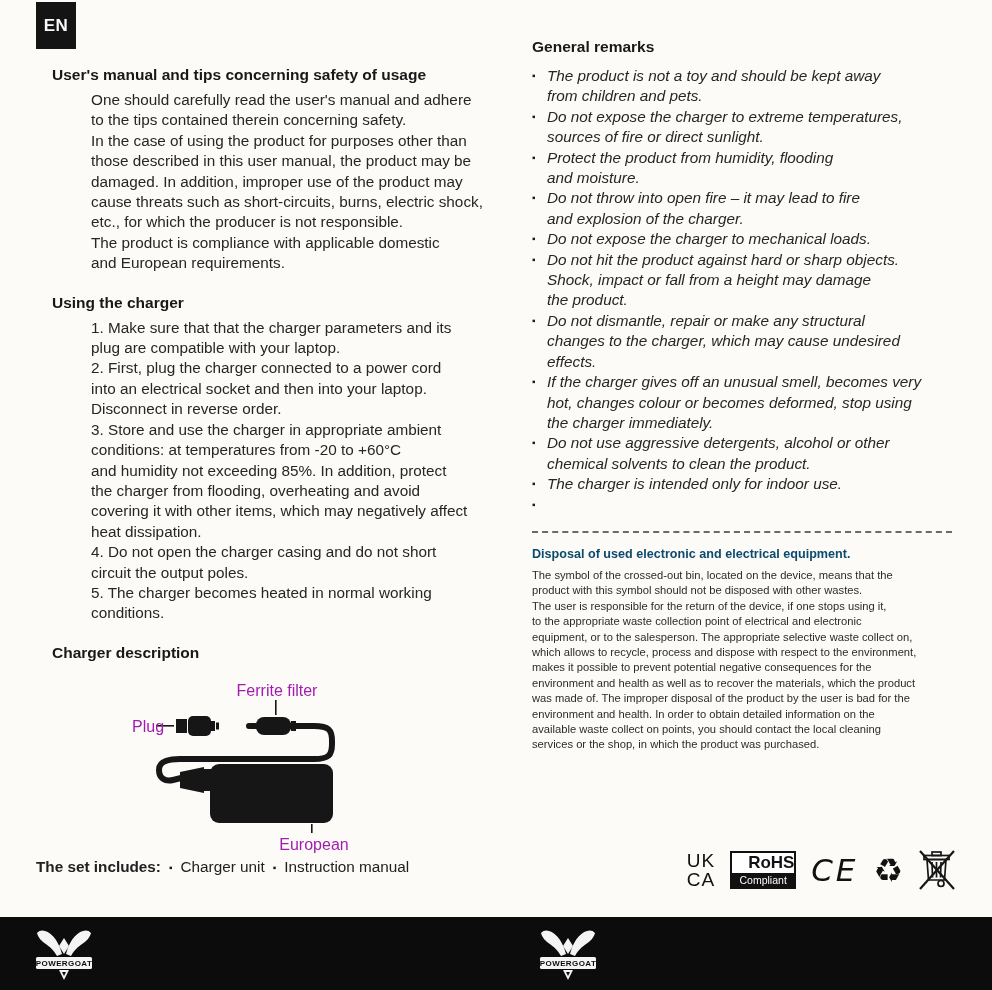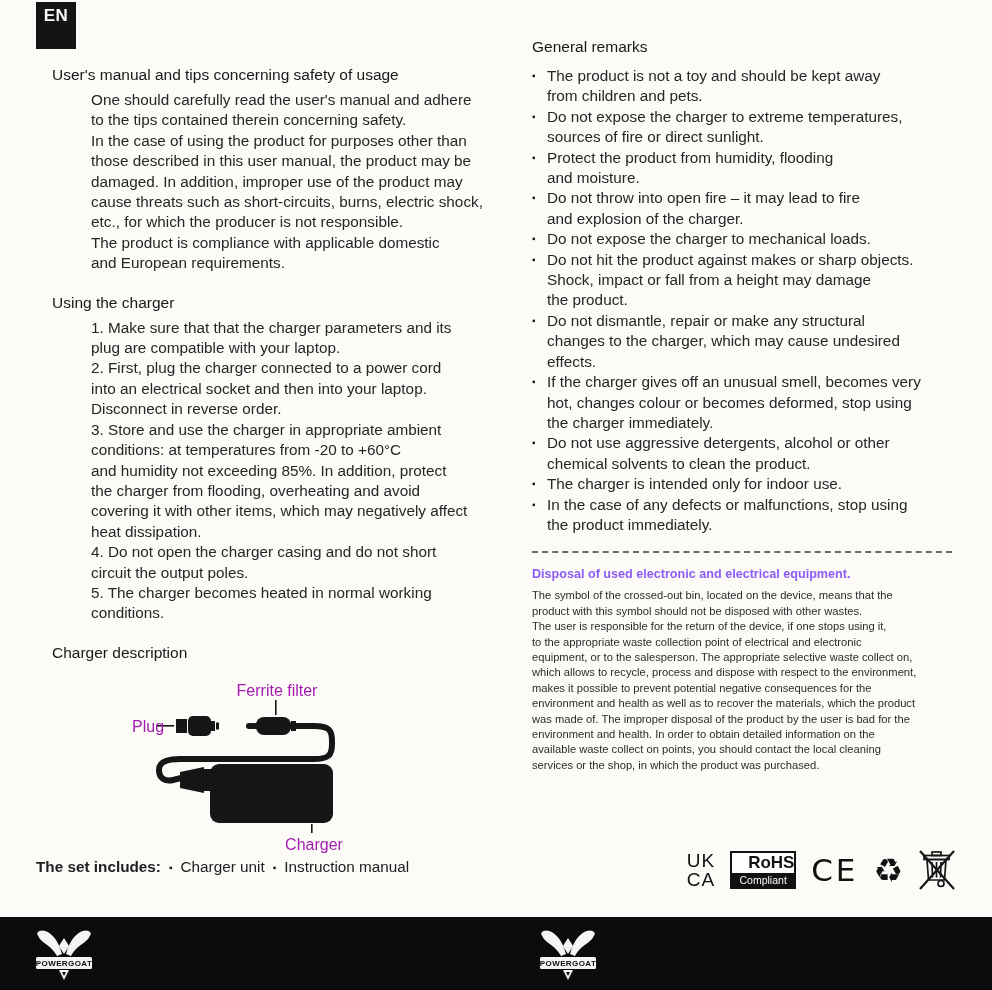--- a/index.html
+++ b/index.html
@@ -8,27 +8,27 @@
     font-family:"Liberation Sans", sans-serif;
     background:#e9e7e2;
   }
   .page {
     position:relative; width:992px; height:990px;
     background:#fcfbf8; color:#212121; overflow:hidden;
   }
   .en-badge {
     position:absolute; left:36px; top:2px; width:40px; height:47px;
     background:#141414; color:#fafafa; font-weight:bold; font-size:17px;
-    display:flex; align-items:flex-end; justify-content:center; padding-bottom:23px;
+    display:flex; align-items:flex-end; justify-content:center; padding-bottom:13px;
     letter-spacing:.5px;
   }
   .col-left  { position:absolute; left:52px; top:66px;  width:436px; }
   .col-right { position:absolute; left:532px; top:38px; width:424px; }
 
-  h2.sec { font-size:15.5px; font-weight:normal; color:#181818; }
+  h2.sec { font-size:15.5px; font-weight:bold; color:#181818; }
   .body-text {
     font-size:15.3px; line-height:20.4px; white-space:pre; color:#262626;margin-left:39px;
   }
   .mt6 { margin-top:6px; } .mt12 { margin-top:20px; }
 
   
   .diagram { position:relative; width:436px; height:192px; margin-top:4px; }
   .diagram .lbl { position:absolute; font-size:16px; color:#a21caf; }
   .lbl-ferrite { left:150px; top:16px; width:150px; text-align:center; }
   .lbl-plug    { left:80px;  top:52px; }
@@ -39,37 +39,37 @@
     position:absolute; left:36px; top:858px; width:460px;
     font-size:15.3px; display:flex; align-items:center; gap:8px; white-space:nowrap;
   }
   .set-includes .cap { font-weight:bold; }
   .sq { font-size:10px; line-height:1; position:relative; top:1px; color:#1a1a1a; }
 
   
   .bullets { list-style:none; margin-top:10px; }
   .bullets li { display:flex; align-items:flex-start; }
   .bullets .marker { width:15px; font-size:10px; line-height:20.4px; flex:0 0 15px; color:#1a1a1a; }
-  .bullets .btxt { font-size:15.3px; line-height:20.4px; white-space:pre; color:#262626; }
+  .bullets .btxt { font-size:15.3px; line-height:20.4px; white-space:pre; color:#262626;font-style:italic; }
 
   .dash-sep { border-top:2px dashed #6a6a6a; margin:16px 0 14px 0; width:420px; }
 
-  .disposal-title { font-size:12.6px; font-weight:bold; color:#8b5cf6; }
+  .disposal-title { font-size:12.6px; font-weight:bold; color:#0c4a6e; }
   .disposal-body  { font-size:11.2px; line-height:15.4px; white-space:pre; margin-top:7px; color:#2b2b2b; }
 
   
   .certs {
     position:absolute; left:532px; top:845px; width:424px; height:50px;
     display:flex; align-items:center; justify-content:flex-end; gap:15px;
   }
   .ukca { font-weight:normal; font-size:19px; line-height:19px; letter-spacing:1px; color:#111; }
   .rohs { border:2px solid #111; width:66px; text-align:center; background:#fff; }
   .rohs .r1 { font-weight:bold; font-size:17px; line-height:20px; color:#111; padding:0 16px; }
   .rohs .r2 { background:#111; color:#fdfdfd; font-size:10.5px; line-height:14px; }
-  .ce { font-size:31px; font-weight:500; letter-spacing:3px; color:#111; font-family:"DejaVu Sans", sans-serif; }
+  .ce { font-size:31px; font-weight:500; letter-spacing:3px; color:#111; font-family:"DejaVu Sans", sans-serif;font-style:italic; }
   .recycle { font-size:33px; color:#111; font-family:"DejaVu Sans", sans-serif; line-height:1; }
 
   
   .footer {
     position:absolute; left:0; bottom:0; width:992px; height:73px; background:#0c0c0c;
   }
   .goat { position:absolute; top:7px; }
   .goat-1 { left:33px; } .goat-2 { left:537px; }
 </style>
 </head>
@@ -131,21 +131,21 @@
           <polygon points="128,106 152,101 152,127 128,122"></polygon>
           <rect x="149" y="103" width="10" height="22"></rect>
 
           <rect x="158" y="98" width="123" height="59" rx="9"></rect>
         </g>
 
         <path d="M197 60 H262 C277 60 280 64 280 75 V78 C280 89 277 93 262 93 H128 C112 93 107 97 107 104 C107 112 113 116 121 114 L133 111" fill="none" stroke="#161616" stroke-width="6" stroke-linecap="round"></path>
       </svg>
       <div class="lbl lbl-ferrite">Ferrite filter</div>
       <div class="lbl lbl-plug">Plug</div>
-      <div class="lbl lbl-charger">Charger</div>
+      <div class="lbl lbl-charger">European</div>
     </div>
   </div>
 
   <div class="set-includes">
     <span class="cap">The set includes:</span>
     <span class="sq">▪</span>
     <span>Charger unit</span>
     <span class="sq">▪</span>
     <span>Instruction manual</span>
   </div>
@@ -173,21 +173,21 @@
           <span class="marker">▪</span>
           <span class="btxt">Do not throw into open fire – it may lead to fire
 and explosion of the charger.</span>
         </li>
       <li>
           <span class="marker">▪</span>
           <span class="btxt">Do not expose the charger to mechanical loads.</span>
         </li>
       <li>
           <span class="marker">▪</span>
-          <span class="btxt">Do not hit the product against makes or sharp objects.
+          <span class="btxt">Do not hit the product against hard or sharp objects.
 Shock, impact or fall from a height may damage
 the product.</span>
         </li>
       <li>
           <span class="marker">▪</span>
           <span class="btxt">Do not dismantle, repair or make any structural
 changes to the charger, which may cause undesired
 effects.</span>
         </li>
       <li>
@@ -200,22 +200,20 @@
           <span class="marker">▪</span>
           <span class="btxt">Do not use aggressive detergents, alcohol or other
 chemical solvents to clean the product.</span>
         </li>
       <li>
           <span class="marker">▪</span>
           <span class="btxt">The charger is intended only for indoor use.</span>
         </li>
       <li>
           <span class="marker">▪</span>
-          <span class="btxt">In the case of any defects or malfunctions, stop using
-the product immediately.</span>
         </li>
     </ul>
 
     <div class="dash-sep"></div>
 
     <div class="disposal-title">Disposal of used electronic and electrical equipment.</div>
     <div class="disposal-body">The symbol of the crossed-out bin, located on the device, means that the
 product with this symbol should not be disposed with other wastes.
 The user is responsible for the return of the device, if one stops using it,
 to the appropriate waste collection point of electrical and electronic

